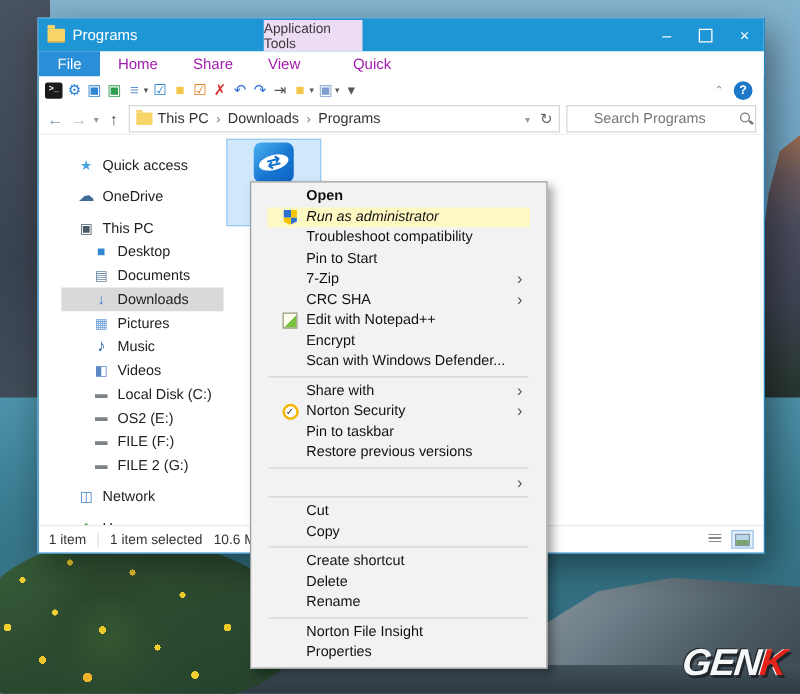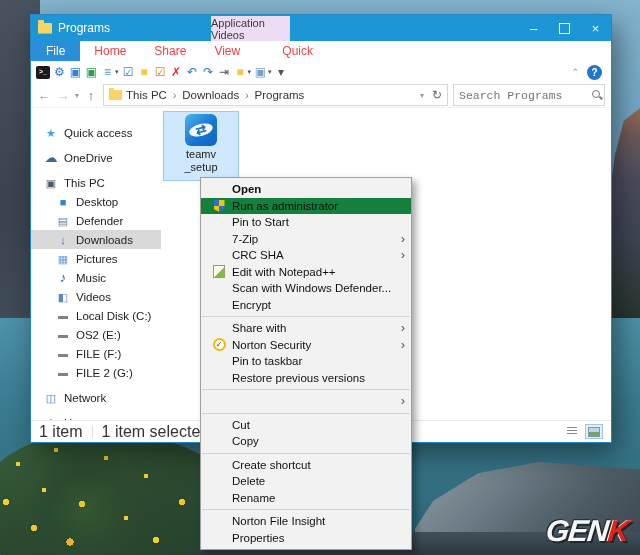--- a/index.html
+++ b/index.html
@@ -55,21 +55,21 @@
             border-radius:1px;box-shadow:inset 0 -1px 0 #d8ac3a;}
   .titlebar .folder-ico::before{content:"";position:absolute;left:0;top:-3px;width:6px;height:3px;
             background:#f7d468;border-radius:1px 1px 0 0;}
   .apptools-tab{position:absolute;left:180px;top:1px;width:79px;height:25px;background:#ecdcf4;
             color:#3b3b3b;display:flex;align-items:center;justify-content:center;font-size:11px;}
   .caption-btns{margin-left:auto;display:flex;height:100%;}
   .cap-btn{width:31px;height:100%;display:flex;align-items:center;justify-content:center;font-size:13px;color:#fff;}
   .cap-btn .maxbox{width:9px;height:9px;border:1px solid #fff;display:block;}
 
   .tabrow{height:20px;display:flex;align-items:stretch;background:#fff;font-size:12px;flex:none;}
-  .tab{padding:0 14px;display:flex;align-items:center;color:#ef4444;}
+  .tab{padding:0 14px;display:flex;align-items:center;color:#a21caf;}
   .tab.active{background:#2b8ed8;color:#fff;padding:0 15px;}
   .tab.manage{margin-left:4px;width:79px;justify-content:center;padding:0;}
 
   .qatrow{height:22px;display:flex;align-items:center;gap:3px;padding:0 5px;flex:none;position:relative;}
   .qat-item{display:flex;align-items:center;gap:1px;}
   .qat-item .glyph{font-size:12px;line-height:14px;display:flex;align-items:center;justify-content:center;min-width:13px;}
   .qat-item .glyph.boxed{width:14px;height:13px;font-size:7px;border-radius:2px;font-weight:bold;}
   .qat-item .dd{display:none;font-size:7px;color:#555;}
   .qat-item.dropdown .dd{display:inline;}
   .ribbon-right{margin-left:auto;display:flex;align-items:center;gap:8px;padding-right:4px;}
@@ -85,26 +85,26 @@
             padding:0 5px;font-size:11.5px;color:#333;gap:4px;}
   .addr-box .folder-ico2{width:13px;height:10px;background:#f7d468;border-radius:1px;position:relative;flex:none;}
   .addr-box .folder-ico2::before{content:"";position:absolute;left:0;top:-2px;width:5px;height:2px;background:#f7d468;}
   .crumb{display:flex;align-items:center;gap:6px;margin-right:6px;}
   .crumb .trail{color:#777;font-size:10px;}
   .addr-right{margin-left:auto;display:flex;gap:8px;align-items:center;color:#777;}
   .addr-right .dd2{font-size:8px;color:#999;}
   .refresh{font-size:12px;color:#666;}
   .search-box{width:150px;height:20px;border:1px solid #d6d6d6;display:flex;align-items:center;flex:none;}
   .search-box input{border:0;outline:0;flex:1;font-size:11.5px;padding:0 5px;color:#888;
-            font-family:Liberation Mono, monospace;background:transparent;width:100%;}
+            font-family:Liberation Sans, sans-serif;background:transparent;width:100%;margin-left:16px;}
   .mag{width:14px;flex:none;position:relative;height:14px;}
   .mag::before{content:"";position:absolute;left:2px;top:2px;width:6px;height:6px;border:1.4px solid #777;border-radius:50%;}
   .mag::after{content:"";position:absolute;left:8.5px;top:9px;width:4px;height:1.6px;background:#777;transform:rotate(40deg);}
 
-  .content{flex:1;display:flex;min-height:0;}
+  .content{flex:1;display:flex;min-height:0;margin-left:18px;}
   .sidebar{width:130px;flex:none;padding-top:9px;font-size:11.5px;color:#222;overflow:hidden;}
   .side-item{height:19px;display:flex;align-items:center;gap:6px;padding-left:13px;}
   .side-item.level-1{padding-left:25px;}
   .side-item.group{margin-top:6px;}
   .side-item.selected{background:#d9d9d9;}
   .s-icon{width:14px;text-align:center;font-size:11px;flex:none;line-height:14px;}
   .side-item[data-icon="quick-access"] .s-icon::before{content:"★";color:#4aa3e0;}
   .side-item[data-icon="onedrive"] .s-icon::before{content:"☁";color:#3d6b94;font-size:13px;}
   .side-item[data-icon="this-pc"] .s-icon::before{content:"▣";color:#4a5a66;}
   .side-item[data-icon="desktop"] .s-icon::before{content:"■";color:#2e86d0;}
@@ -122,36 +122,36 @@
              border:1px solid #9cc9ee;display:flex;flex-direction:column;align-items:center;padding-top:2px;}
   .tv-icon{width:32px;height:32px;border-radius:6px;position:relative;flex:none;
            background:linear-gradient(135deg,#4db3f0 0%,#1877d2 55%,#0e62c4 100%);}
   .tv-icon::before{content:"";position:absolute;left:4px;top:10px;width:24px;height:12px;background:#fff;
            border-radius:50%;transform:rotate(-14deg);}
   .tv-icon::after{content:"⇄";position:absolute;left:0;right:0;top:8px;text-align:center;
            color:#1572d0;font-size:13px;font-weight:bold;transform:rotate(-14deg);}
   .file-label{font-size:11px;line-height:13px;color:#222;text-align:center;margin-top:2px;}
 
   .statusbar{height:21px;flex:none;border-top:1px solid #ececec;display:flex;align-items:center;
-             font-size:16px;color:#333;padding:0 8px;gap:9px;}
+             font-size:11px;color:#333;padding:0 8px;gap:9px;}
   .sb-sep{width:1px;height:12px;background:#ddd;}
   .sb-right{margin-left:auto;display:flex;gap:4px;align-items:center;}
   .sb-view{width:16px;height:13px;border:1px solid transparent;display:flex;align-items:center;justify-content:center;}
   .sb-view.details::before{content:"";width:10px;height:9px;
         background:repeating-linear-gradient(180deg,#8a8a8a 0 1px,transparent 1px 3px);}
   .sb-view.thumbs{border-color:#9ec5e8;background:#e2eefa;}
   .sb-view.thumbs::before{content:"";width:10px;height:8px;border:1px solid #7d97ad;
         background:linear-gradient(180deg,#bcd6ea 55%,#7aa36b 55%);}
 
   
   .context-menu{position:absolute;left:200px;top:145px;width:210px;background:#f2f2f2;
-        border:1px solid #a0a0a0;box-shadow:4px 4px 7px rgba(0,0,0,.35);padding:3px 0;
-        z-index:50;font-size:11.5px;color:#111;margin-top:32px;}
+        border:1px solid #a0a0a0;box-shadow:4px 4px 7px rgba(0,0,0,.35);padding:3px 13px;
+        z-index:50;font-size:11.5px;color:#111;}
   .cm-item{height:16.5px;display:flex;align-items:center;padding:0 6px 0 5px;}
-  .cm-item.highlighted{background:#15803d;}
+  .cm-item.highlighted{background:#fef9c3;font-style:italic;}
   .cm-item.bold .cm-label{font-weight:bold;}
   .icon-slot{width:26px;flex:none;display:flex;align-items:center;justify-content:center;}
   .cm-label{flex:1;white-space:nowrap;overflow:hidden;}
   .sub-arrow{margin-left:auto;color:#555;font-size:13px;line-height:12px;visibility:hidden;padding-left:6px;}
   .cm-item.submenu .sub-arrow{visibility:visible;}
   .menu-sep{height:1px;background:#d4d4d4;margin:3px 1px;}
   .cm-item[data-icon="uac-shield"] .icon-slot::before{content:"";width:11px;height:12px;
         background-image:linear-gradient(to right,#2f6fd0 50%,#f5c400 50%),
                          linear-gradient(to right,#f5c400 50%,#2f6fd0 50%);
         background-size:100% 50%;background-position:0 0,0 100%;background-repeat:no-repeat;
@@ -172,21 +172,21 @@
 <div class="rocks-bottom"></div>
 <div class="flowers"></div>
 <div class="genk"><span class="g1">GEN</span><span class="g2">K</span></div>
 
 <div class="window">
 
   <div class="titlebar">
     <span class="folder-ico"></span>
     <span>Programs</span>
     <div class="apptools-tab">
-      <span>Application Videos</span>
+      <span>Application Tools</span>
     </div>
     <div class="caption-btns">
       <div class="cap-btn">
           <span>–</span>
         </div>
       <div class="cap-btn">
           <span class="maxbox"></span>
         </div>
       <div class="cap-btn">
           <span>×</span>
@@ -318,21 +318,21 @@
         <div class="side-item group level-0" data-icon="this-pc">
           <span class="s-icon"></span>
           <span class="s-label">This PC</span>
         </div>
         <div class="side-item level-1" data-icon="desktop">
           <span class="s-icon"></span>
           <span class="s-label">Desktop</span>
         </div>
         <div class="side-item level-1" data-icon="documents">
           <span class="s-icon"></span>
-          <span class="s-label">Defender</span>
+          <span class="s-label">Documents</span>
         </div>
         <div class="side-item selected level-1" data-icon="downloads">
           <span class="s-icon"></span>
           <span class="s-label">Downloads</span>
         </div>
         <div class="side-item level-1" data-icon="pictures">
           <span class="s-icon"></span>
           <span class="s-label">Pictures</span>
         </div>
         <div class="side-item level-1" data-icon="music">
@@ -398,46 +398,51 @@
       <span class="cm-label">Open</span>
       <span class="sub-arrow"></span>
     </div>
     <div class="cm-item highlighted" data-icon="uac-shield">
       <span class="icon-slot"></span>
       <span class="cm-label">Run as administrator</span>
       <span class="sub-arrow"></span>
     </div>
     <div class="cm-item">
       <span class="icon-slot"></span>
+      <span class="cm-label">Troubleshoot compatibility</span>
+      <span class="sub-arrow"></span>
+    </div>
+    <div class="cm-item">
+      <span class="icon-slot"></span>
       <span class="cm-label">Pin to Start</span>
       <span class="sub-arrow"></span>
     </div>
     <div class="cm-item submenu">
       <span class="icon-slot"></span>
       <span class="cm-label">7-Zip</span>
       <span class="sub-arrow">›</span>
     </div>
     <div class="cm-item submenu">
       <span class="icon-slot"></span>
       <span class="cm-label">CRC SHA</span>
       <span class="sub-arrow">›</span>
     </div>
     <div class="cm-item" data-icon="notepadpp">
       <span class="icon-slot"></span>
       <span class="cm-label">Edit with Notepad++</span>
       <span class="sub-arrow"></span>
     </div>
     <div class="cm-item">
       <span class="icon-slot"></span>
+      <span class="cm-label">Encrypt</span>
+      <span class="sub-arrow"></span>
+    </div>
+    <div class="cm-item">
+      <span class="icon-slot"></span>
       <span class="cm-label">Scan with Windows Defender...</span>
-      <span class="sub-arrow"></span>
-    </div>
-    <div class="cm-item">
-      <span class="icon-slot"></span>
-      <span class="cm-label">Encrypt</span>
       <span class="sub-arrow"></span>
     </div>
     <div class="menu-sep"></div>
     <div class="cm-item submenu">
       <span class="icon-slot"></span>
       <span class="cm-label">Share with</span>
       <span class="sub-arrow">›</span>
     </div>
     <div class="cm-item submenu" data-icon="norton">
       <span class="icon-slot"></span>

